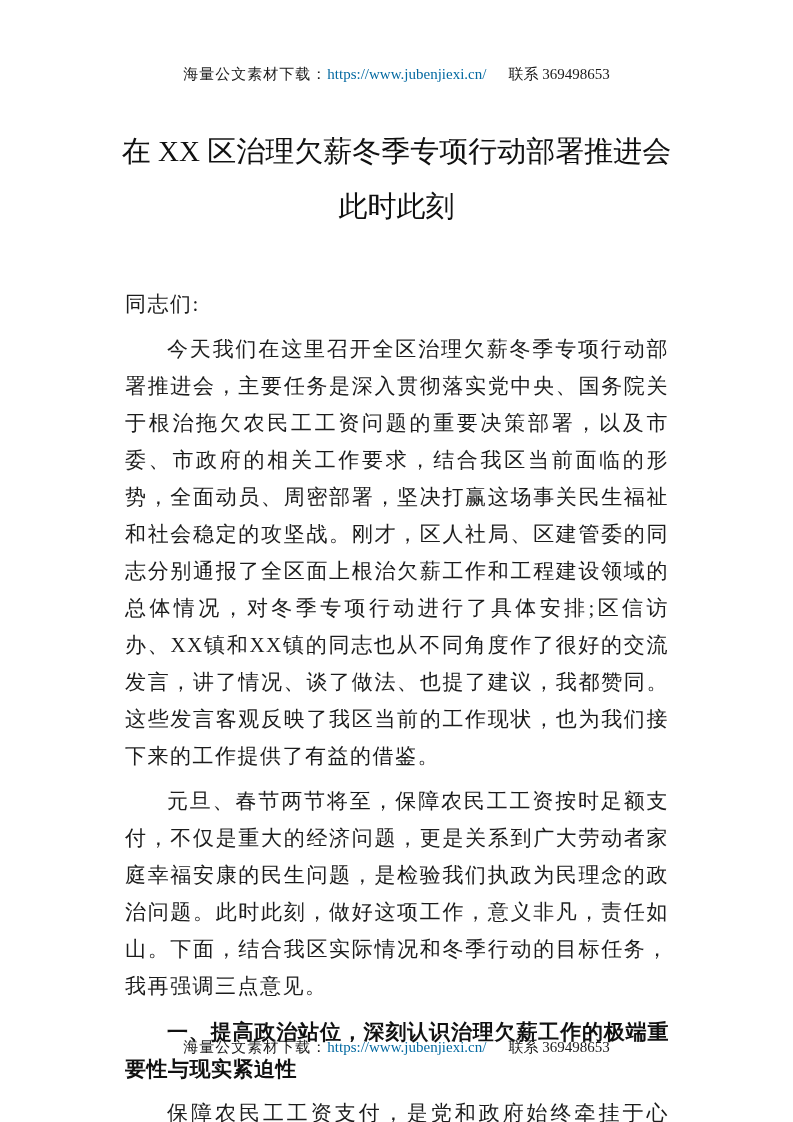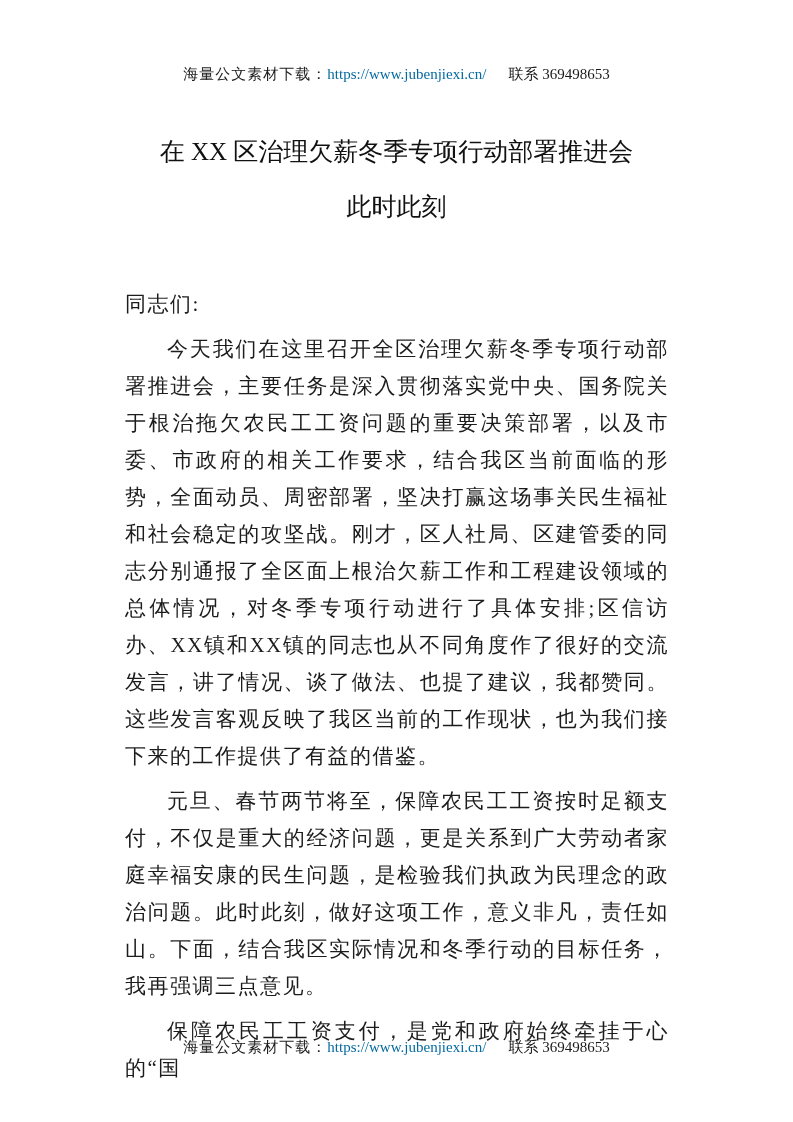--- a/index.html
+++ b/index.html
@@ -38,21 +38,21 @@
   }
   .watermark .wm-contact {
     margin-left: 22px;
   }
   .doc-title {
     position: absolute;
     top: 124px;
     left: 58px;
     right: 58px;
     text-align: center;
-    font-size: 25px;
+    font-size: 29px;
     line-height: 55px;
     font-weight: 400;
     color: #111111;
   }
   .doc-body {
     position: absolute;
     top: 278px;
     left: 117px;
     width: 560px;
     font-size: 21px;
@@ -92,20 +92,21 @@
 
   <div class="doc-title">
     <div>在 XX 区治理欠薪冬季专项行动部署推进会</div>
     <div>此时此刻</div>
   </div>
 
   <div class="doc-body">
     <p class="salutation">同志们:</p>
     <p class="para">今天我们在这里召开全区治理欠薪冬季专项行动部署推进会，主要任务是深入贯彻落实党中央、国务院关于根治拖欠农民工工资问题的重要决策部署，以及市委、市政府的相关工作要求，结合我区当前面临的形势，全面动员、周密部署，坚决打赢这场事关民生福祉和社会稳定的攻坚战。刚才，区人社局、区建管委的同志分别通报了全区面上根治欠薪工作和工程建设领域的总体情况，对冬季专项行动进行了具体安排;区信访办、XX镇和XX镇的同志也从不同角度作了很好的交流发言，讲了情况、谈了做法、也提了建议，我都赞同。这些发言客观反映了我区当前的工作现状，也为我们接下来的工作提供了有益的借鉴。</p>
     <p class="para">元旦、春节两节将至，保障农民工工资按时足额支付，不仅是重大的经济问题，更是关系到广大劳动者家庭幸福安康的民生问题，是检验我们执政为民理念的政治问题。此时此刻，做好这项工作，意义非凡，责任如山。下面，结合我区实际情况和冬季行动的目标任务，我再强调三点意见。</p>
+    <p class="section-heading">一、提高政治站位，深刻认识治理欠薪工作的极端重要性与现实紧迫性</p>
     <p class="para">保障农民工工资支付，是党和政府始终牵挂于心的“国</p>
   </div>
 
   <div class="watermark bottom">
     <span class="wm-prefix">海量公文素材下载：</span><span class="wm-url">https://www.jubenjiexi.cn/</span><span class="wm-contact">联系 369498653</span>
   </div>
 
 </div>
 
 </body></html>

